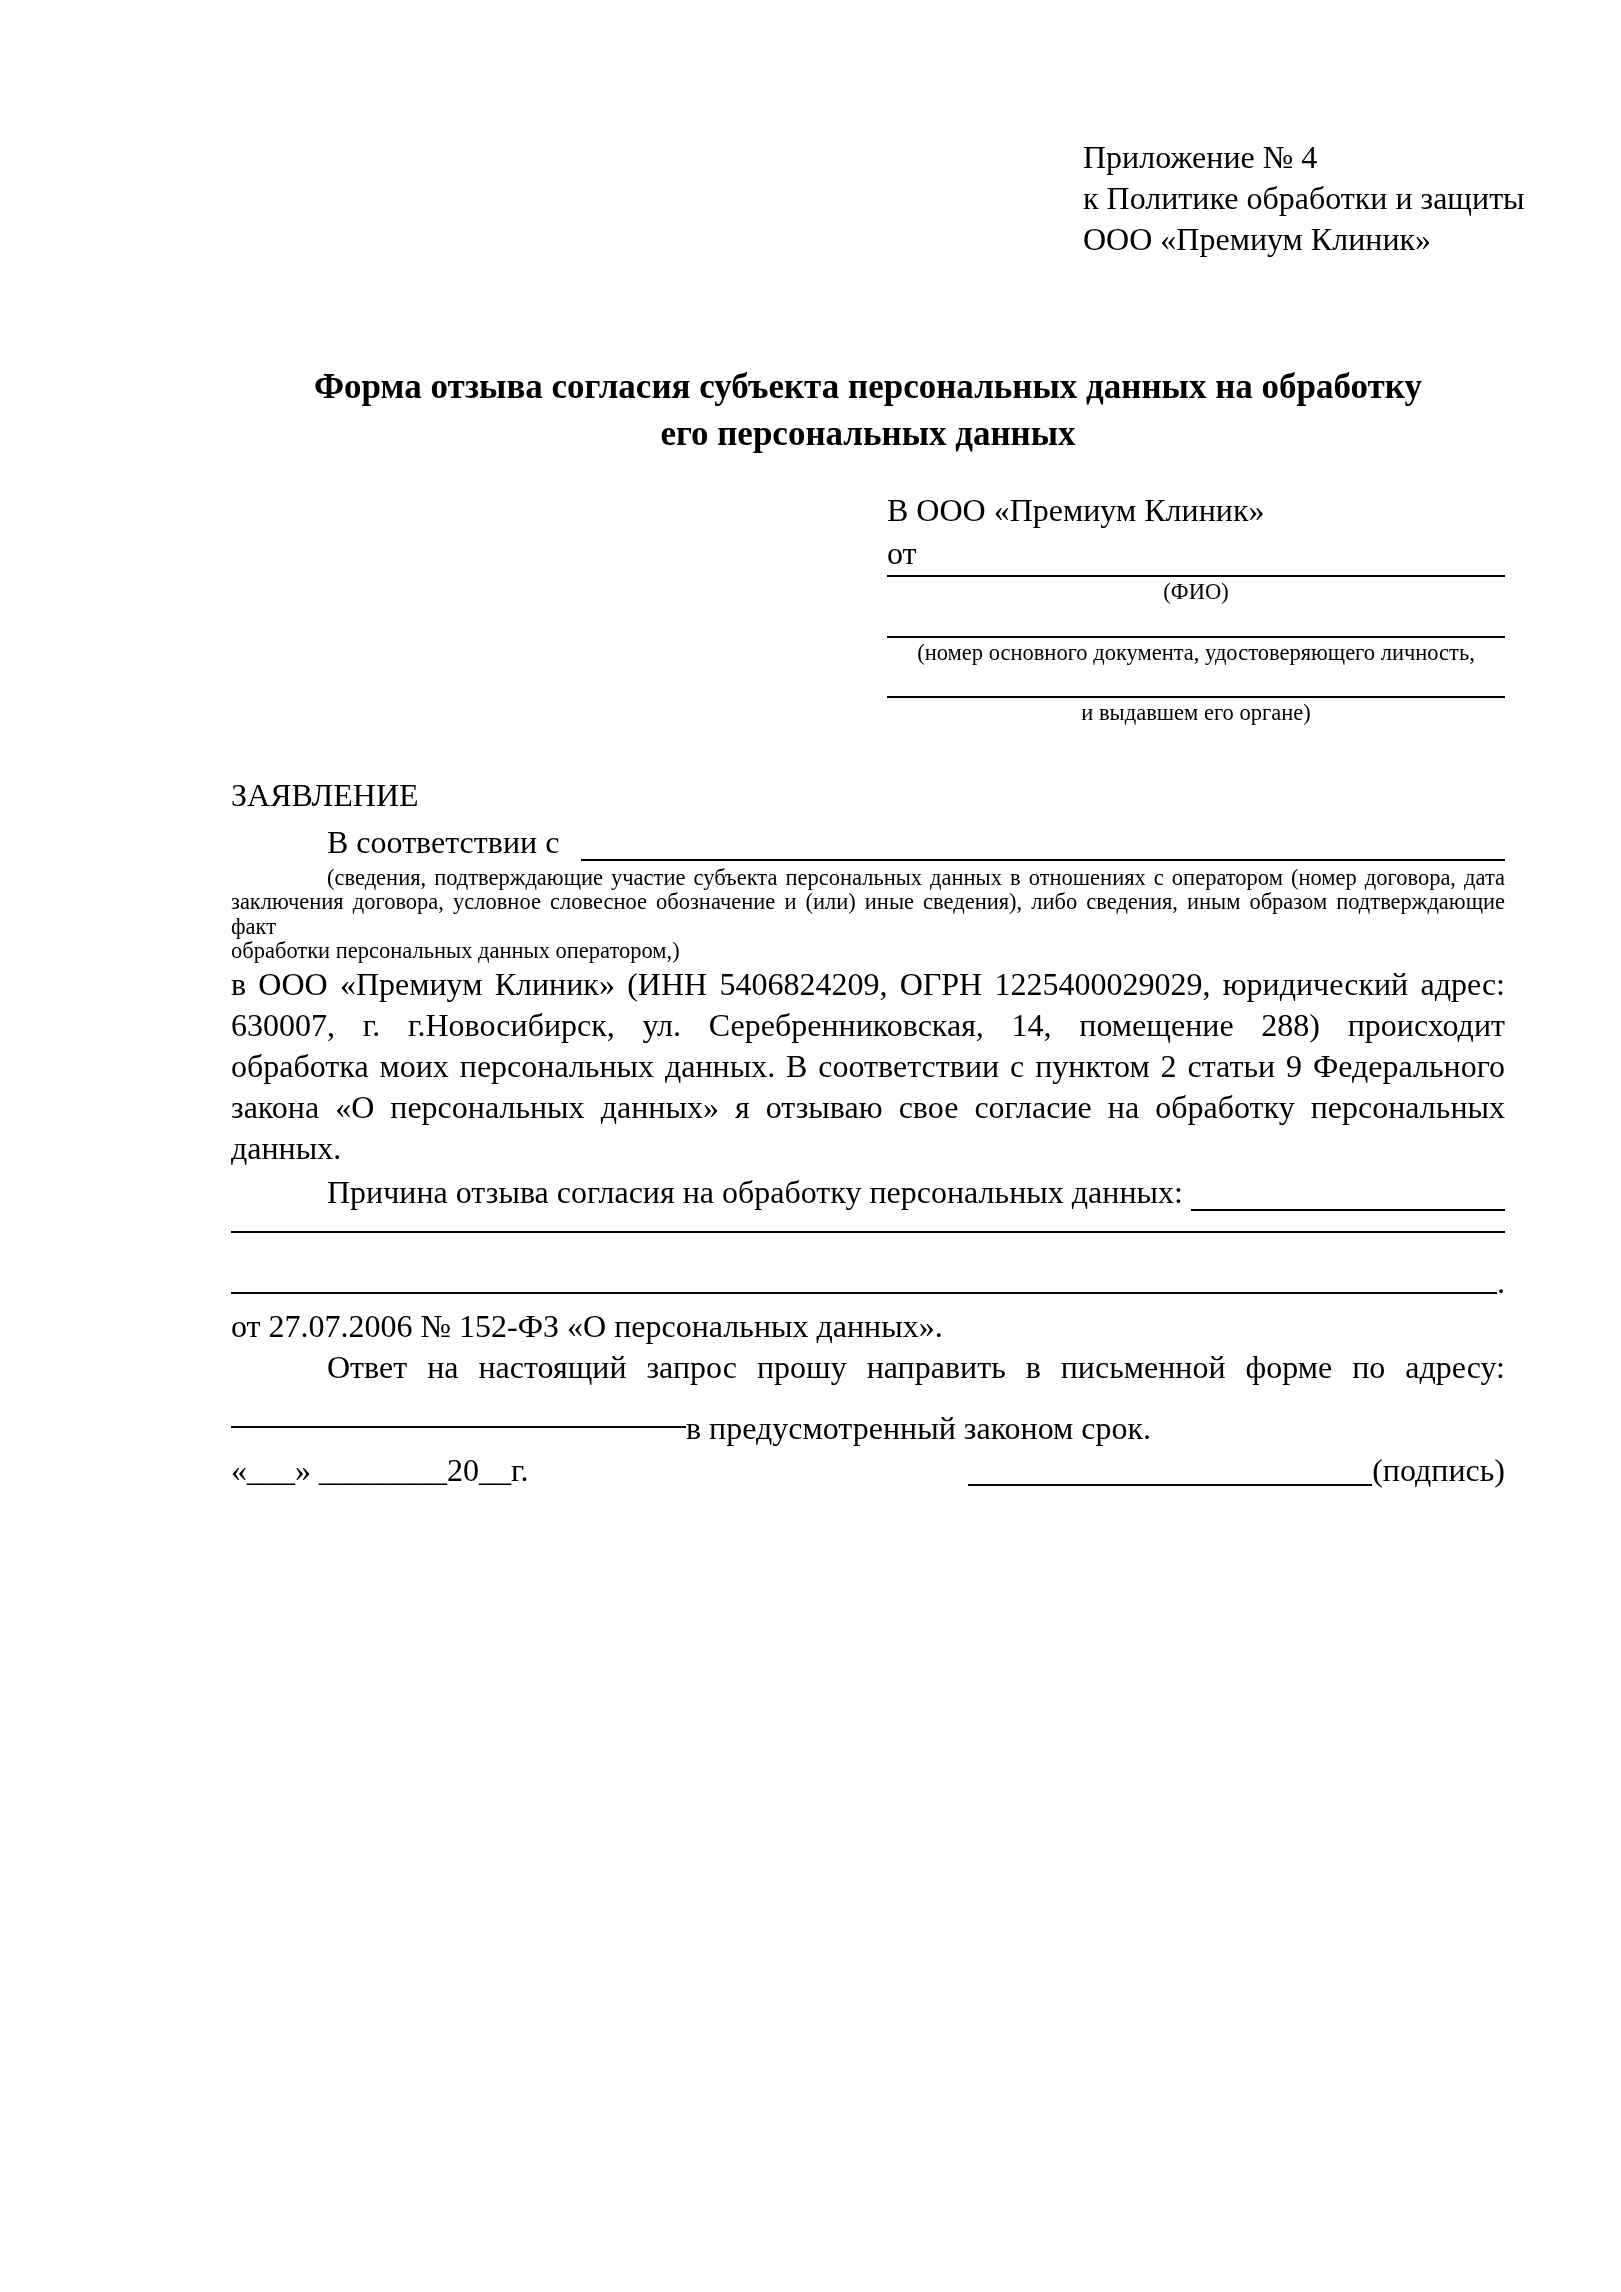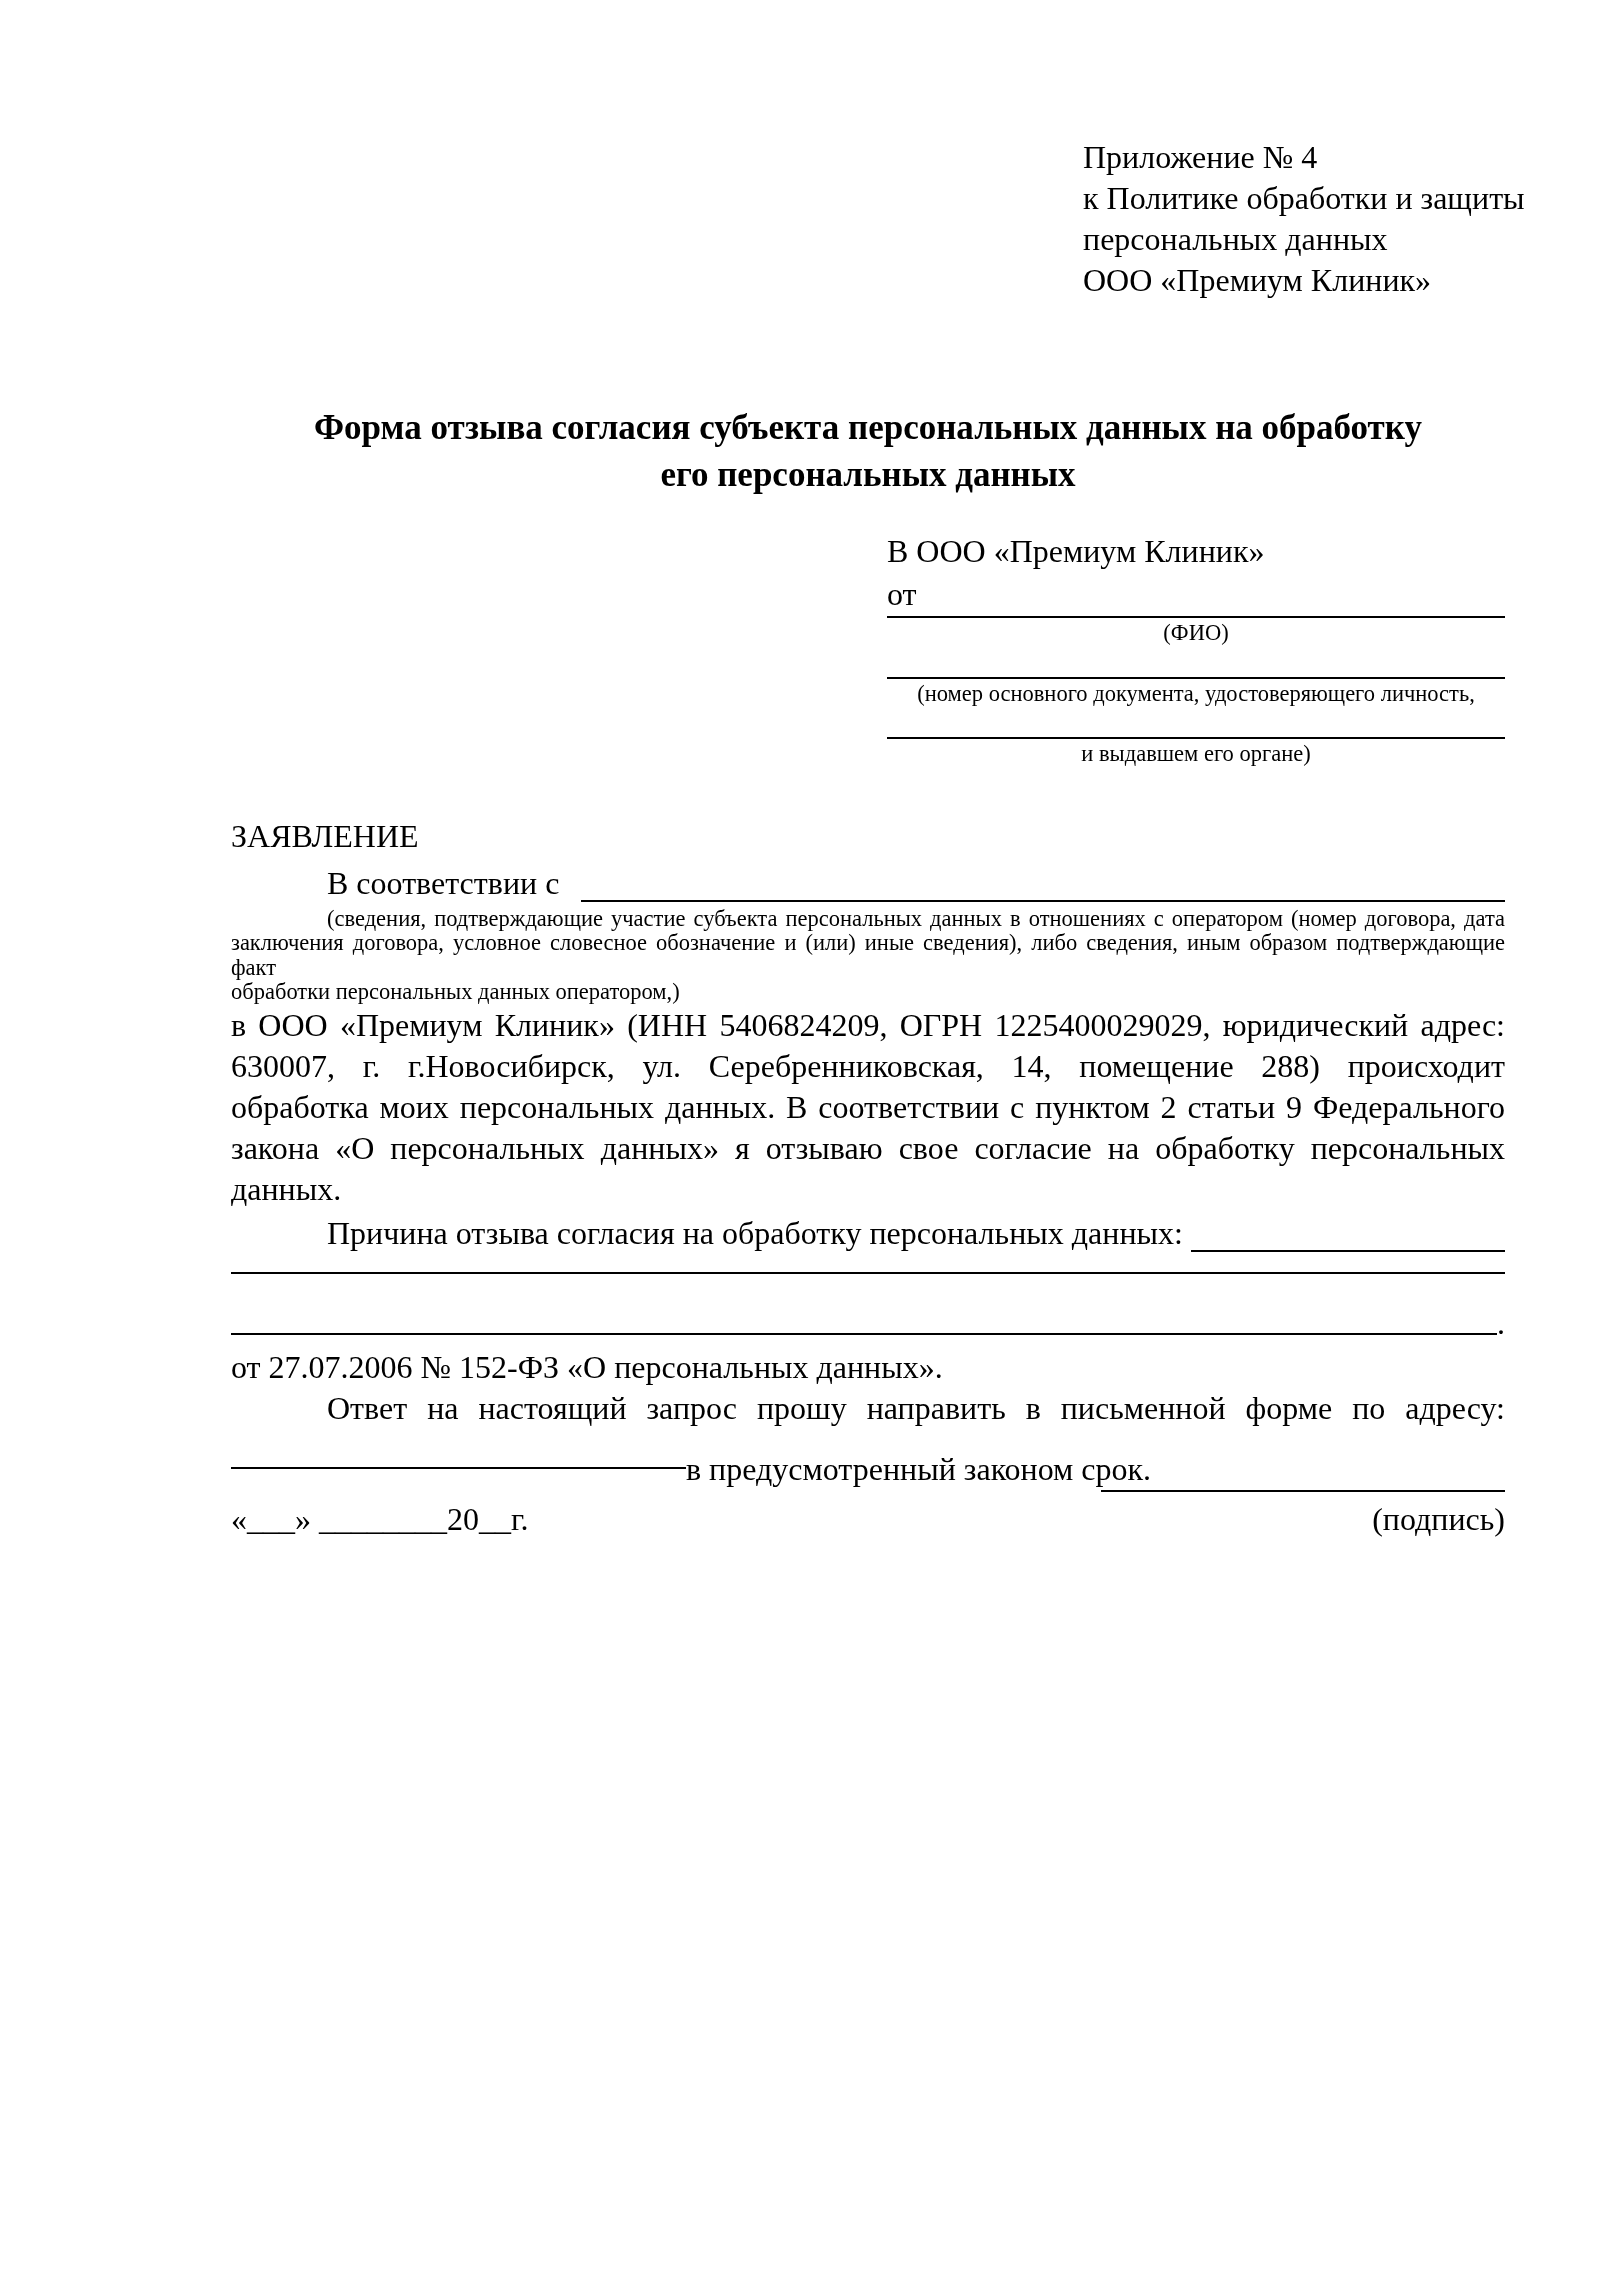--- a/index.html
+++ b/index.html
@@ -163,38 +163,36 @@
   .footer-row {
     display: flex;
     justify-content: space-between;
     align-items: flex-end;
     font-size: 32px;
     line-height: 43px;
   }
   .sig-group {
     display: flex;
     align-items: flex-end;
-    flex-direction: column;
   }
   .sig-group .sig-line {
     width: 404px;
     border-bottom: 2.9px solid #000;
     margin-bottom: 5.9px;
   }
   .sig-group .sig-caption { white-space: nowrap; }
 </style>
 </head>
 <body>
 
 <div class="page">
 
   <div class="header-block">
     <div>Приложение № 4</div>
     <div>к Политике обработки и защиты</div>
-    <div>персональных данных</div>
     <div>ООО «Премиум Клиник»</div>
   </div>
 
   <div class="doc-title">
     <div>Форма отзыва согласия субъекта персональных данных на обработку</div>
     <div>его персональных данных</div>
   </div>
 
   <div class="addressee">
     <div>В ООО «Премиум Клиник»</div>

